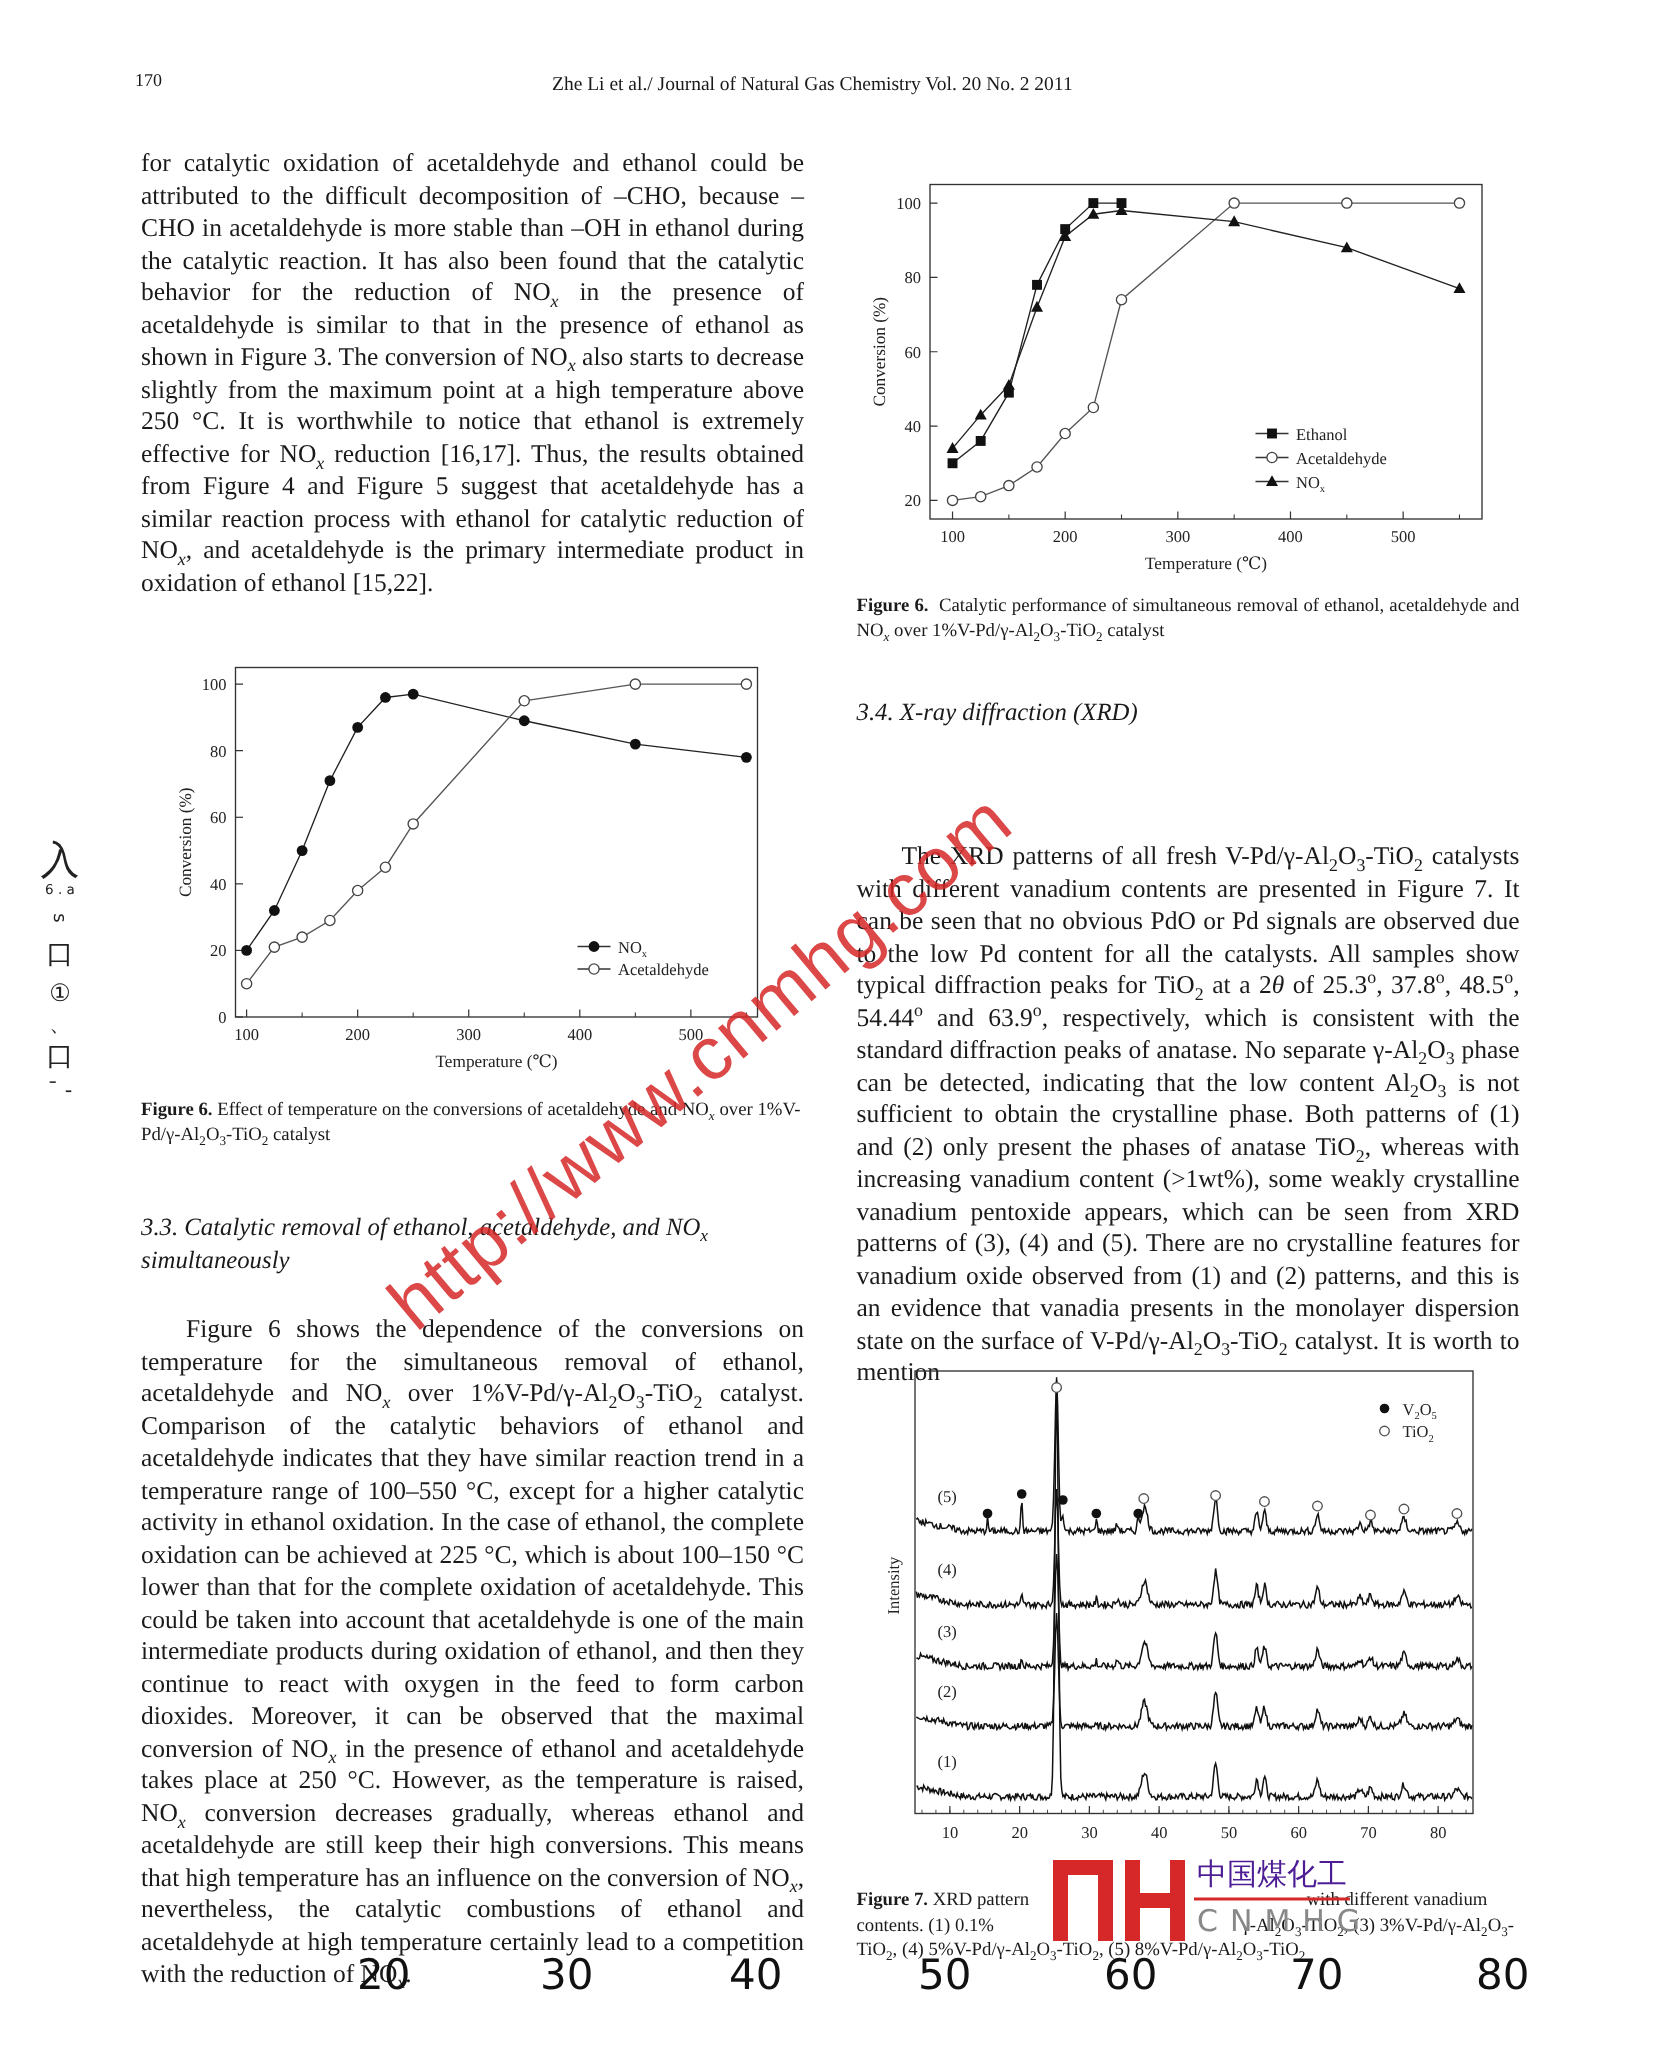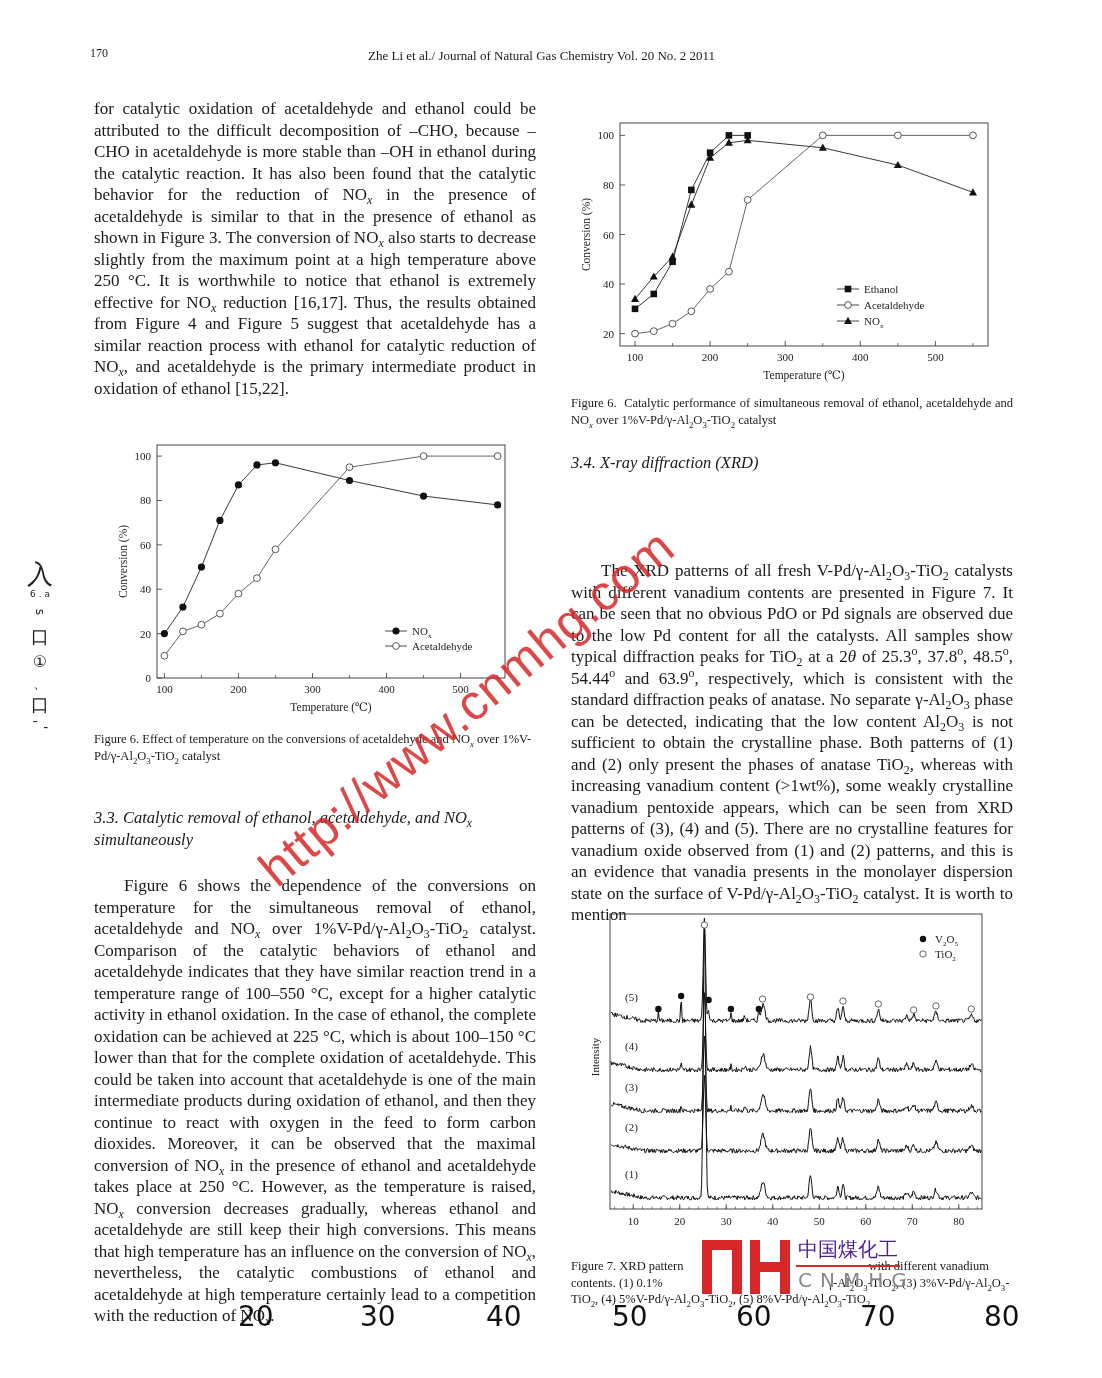--- a/index.html
+++ b/index.html
@@ -5,21 +5,21 @@
   * { box-sizing: border-box; margin: 0; padding: 0; }
   html, body { width: 1102px; height: 1378px; background: #ffffff; overflow: hidden; }
   body { position: relative; font-family: "Liberation Serif", "DejaVu Serif", serif; color: #1a1a1a; }
   .abs { position: absolute; }
   .header-page { left: 90px; top: 46px; font-size: 12px; }
   .header-journal { left: 368px; top: 48px; font-size: 13px; }
   .col-left { left: 94px; width: 442px; }
   .col-right { left: 571px; width: 442px; }
   .para { font-size: 17px; line-height: 21.5px; text-align: justify; }
   .caption { font-size: 12.5px; line-height: 16.5px; }
-  .caption b { font-weight: normal; }
+  .caption b { font-weight: bold; }
   .section { font-size: 16.5px; font-style: italic; line-height: 22px; }
   sub, sup { font-size: 70%; line-height: 0; }
   .chart svg text { font-family: "Liberation Serif", "DejaVu Serif", serif; }
   .wm-url { color: rgba(214, 40, 40, 0.85); font-family: "Liberation Sans", "DejaVu Sans", sans-serif; font-size: 50px; transform: rotate(-40deg); transform-origin: left bottom; white-space: nowrap; letter-spacing: 1px; }
   .big-num { font-family: "DejaVu Sans", sans-serif; font-size: 28px; color: #111; }
   .side-glyphs { left: 20px; top: 560px; width: 40px; font-family: "DejaVu Sans", sans-serif; color: #222; text-align: center; }
   .logo { left: 700px; top: 1236px; width: 210px; height: 60px; }
 </style>
 </head>
 <body>
@@ -175,21 +175,21 @@
       <line x1="262" y1="206" x2="284" y2="206" stroke="#333" stroke-width="0.9"></line>
       <polygon points="273,201.8 269,209 277,209" fill="#111"></polygon>
       <text x="289" y="210" font-size="11" fill="#222">NO<tspan font-size="7" dy="3">x</tspan></text>
     </svg>
 </div>
 <div class="abs col-right caption" style="top:395px; text-align:justify;">
   <b>Figure 6.</b>
   &nbsp;Catalytic performance of simultaneous removal of ethanol, acetaldehyde and NO<sub><i>x</i></sub> over 1%V-Pd/γ-Al<sub>2</sub>O<sub>3</sub>-TiO<sub>2</sub> catalyst
 </div>
 
-<div class="abs col-right section" style="top:452px;">3.4. X-ray diffraction (XRD)</div>
+<div class="abs col-right section" style="top:464px;">3.4. X-ray diffraction (XRD)</div>
 
 <div class="abs col-right para" style="top:513px; text-indent:30px;margin-top:47px;">
   The XRD patterns of all fresh V-Pd/γ-Al<sub>2</sub>O<sub>3</sub>-TiO<sub>2</sub> catalysts with different vanadium contents are presented in Figure 7. It can be seen that no obvious PdO or Pd signals are observed due to the low Pd content for all the catalysts. All samples show typical diffraction peaks for TiO<sub>2</sub> at a 2<i>θ</i> of 25.3<sup>o</sup>, 37.8<sup>o</sup>, 48.5<sup>o</sup>, 54.44<sup>o</sup> and 63.9<sup>o</sup>, respectively, which is consistent with the standard diffraction peaks of anatase. No separate γ-Al<sub>2</sub>O<sub>3</sub> phase can be detected, indicating that the low content Al<sub>2</sub>O<sub>3</sub> is not sufficient to obtain the crystalline phase. Both patterns of (1) and (2) only present the phases of anatase TiO<sub>2</sub>, whereas with increasing vanadium content (&gt;1wt%), some weakly crystalline vanadium pentoxide appears, which can be seen from XRD patterns of (3), (4) and (5). There are no crystalline features for vanadium oxide observed from (1) and (2) patterns, and this is an evidence that vanadia presents in the monolayer dispersion state on the surface of V-Pd/γ-Al<sub>2</sub>O<sub>3</sub>-TiO<sub>2</sub> catalyst. It is worth to mention
 </div>
 
 <div class="abs chart" style="left:585px; top:912px; width:415px; height:325px;">
   <svg id="fig7" width="415" height="325" viewBox="0 0 415 325">
       <rect x="25" y="2" width="372" height="295" fill="none" stroke="#333" stroke-width="0.9"></rect>
       <line x1="48.25" y1="297" x2="48.25" y2="292" stroke="#333" stroke-width="0.8"></line>
       <text x="48.25" y="313" font-size="11" text-anchor="middle" fill="#222">10</text>

